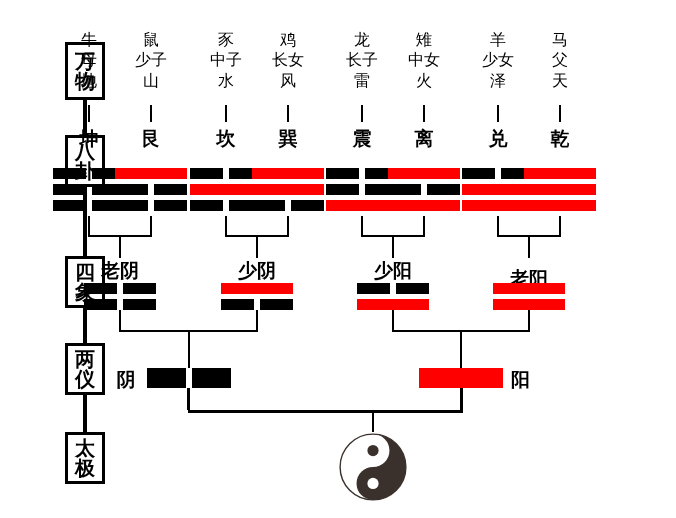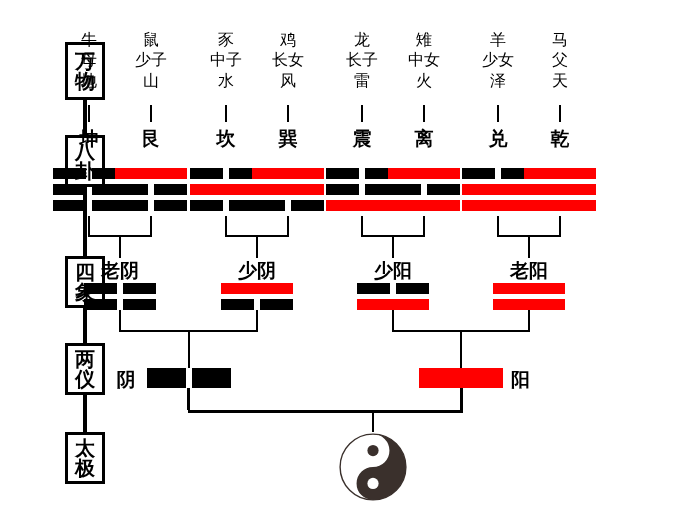--- a/index.html
+++ b/index.html
@@ -232,21 +232,21 @@
       <div class="yao brokL" style="left:84px;top:299px;width:33px;background:#000000;"></div>
       <div class="yao brokR" style="left:123px;top:299px;width:33px;background:#000000;"></div>
       <div class="sx-name" style="left:207px;top:258px;width:100px;">少阴</div>
       <div class="yao solid" style="left:221px;top:283px;width:72px;background:#ff0000;"></div>
       <div class="yao brokL" style="left:221px;top:299px;width:33px;background:#000000;"></div>
       <div class="yao brokR" style="left:260px;top:299px;width:33px;background:#000000;"></div>
       <div class="sx-name" style="left:343px;top:258px;width:100px;">少阳</div>
       <div class="yao brokL" style="left:357px;top:283px;width:33px;background:#000000;"></div>
       <div class="yao brokR" style="left:396px;top:283px;width:33px;background:#000000;"></div>
       <div class="yao solid" style="left:357px;top:299px;width:72px;background:#ff0000;"></div>
-      <div class="sx-name" style="left:479px;top:258px;width:100px;">老阳</div>
+      <div class="sx-name" style="left:479px;top:266px;width:100px;">老阳</div>
       <div class="yao solid" style="left:493px;top:283px;width:72px;background:#ff0000;"></div>
       <div class="yao solid" style="left:493px;top:299px;width:72px;background:#ff0000;"></div>
       <div class="ln v" style="left:119px;top:310px;width:2px;height:20px;"></div>
       <div class="ln v" style="left:256px;top:310px;width:2px;height:20px;"></div>
       <div class="ln h" style="left:119px;top:330px;width:139px;height:2px;"></div>
       <div class="ln v" style="left:187.5px;top:330px;width:2px;height:38px;"></div>
       <div class="ln v" style="left:392px;top:310px;width:2px;height:20px;"></div>
       <div class="ln v" style="left:528px;top:310px;width:2px;height:20px;"></div>
       <div class="ln h" style="left:392px;top:330px;width:138px;height:2px;"></div>
       <div class="ln v" style="left:460px;top:330px;width:2px;height:38px;"></div>

